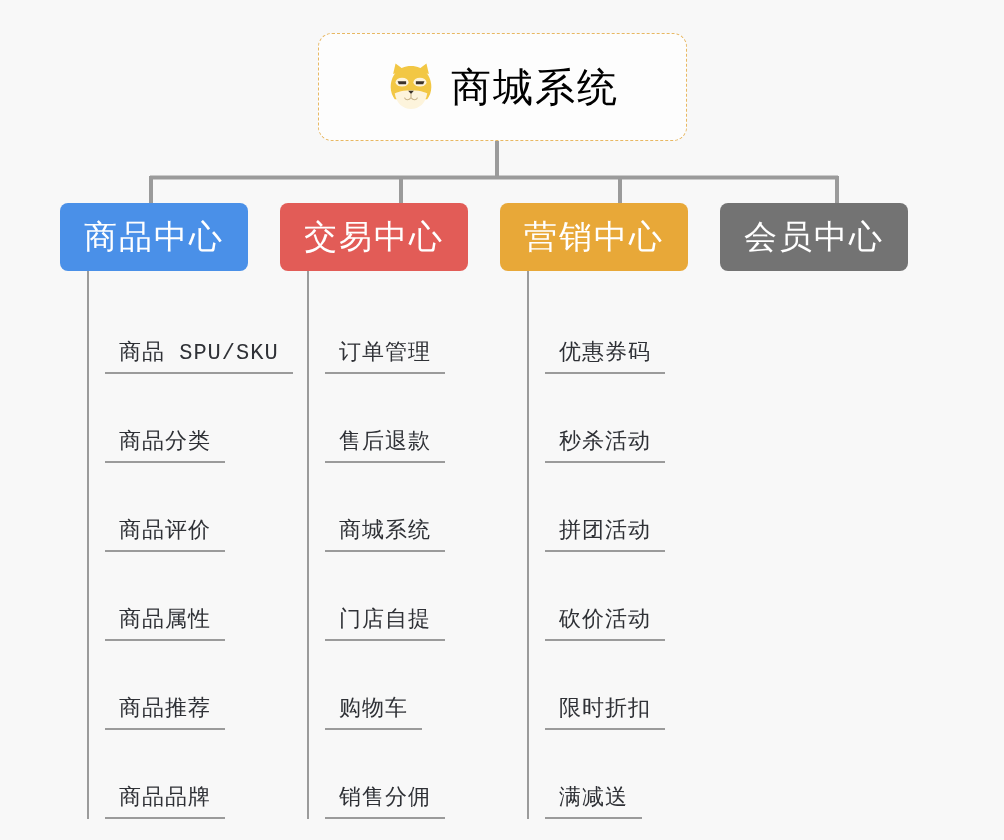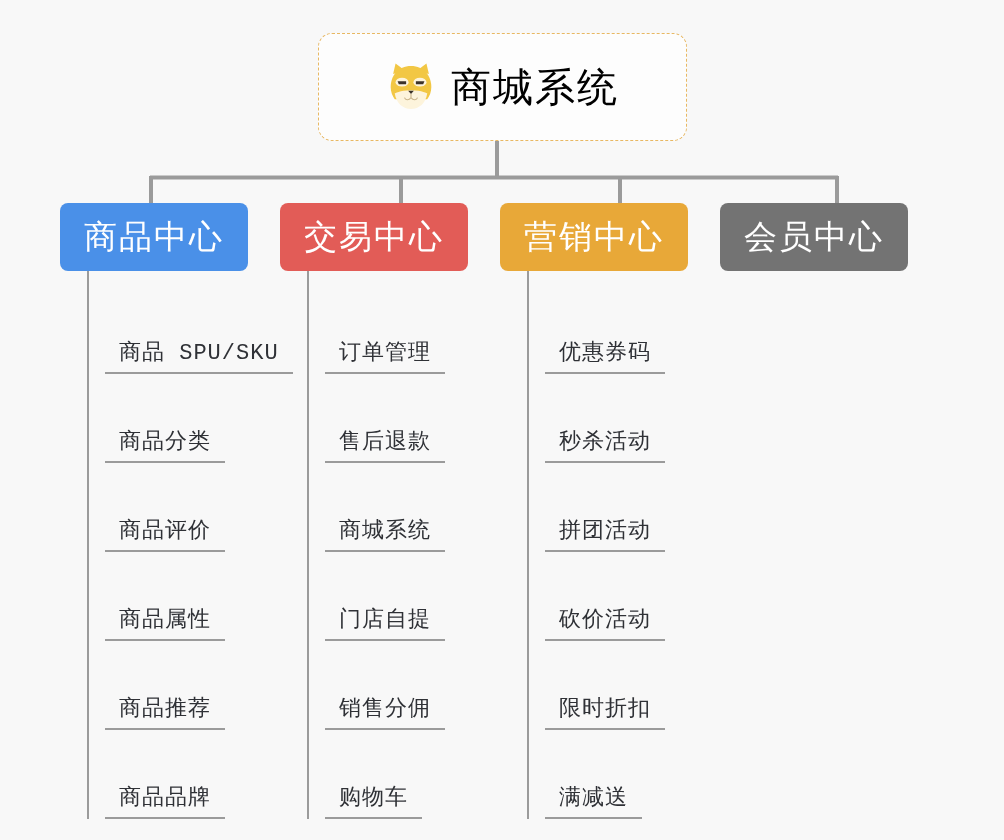--- a/index.html
+++ b/index.html
@@ -207,24 +207,24 @@
         <div class="leaf">
             <span class="leaf-inner" style="border-bottom-color: rgb(155, 155, 155);">售后退款</span>
           </div>
         <div class="leaf">
             <span class="leaf-inner" style="border-bottom-color: rgb(155, 155, 155);">商城系统</span>
           </div>
         <div class="leaf">
             <span class="leaf-inner" style="border-bottom-color: rgb(155, 155, 155);">门店自提</span>
           </div>
         <div class="leaf">
+            <span class="leaf-inner" style="border-bottom-color: rgb(155, 155, 155);">购物车</span>
+          </div>
+        <div class="leaf">
             <span class="leaf-inner" style="border-bottom-color: rgb(155, 155, 155);">销售分佣</span>
-          </div>
-        <div class="leaf">
-            <span class="leaf-inner" style="border-bottom-color: rgb(155, 155, 155);">购物车</span>
           </div>
       </div>
     </div>
 
     <div class="branch b2">
       <div class="branch-head" style="background: rgb(232, 168, 56);">
         <span>营销中心</span>
       </div>
       <div class="leaf-list" style="border-left-color: rgb(155, 155, 155);">
         <div class="leaf">

